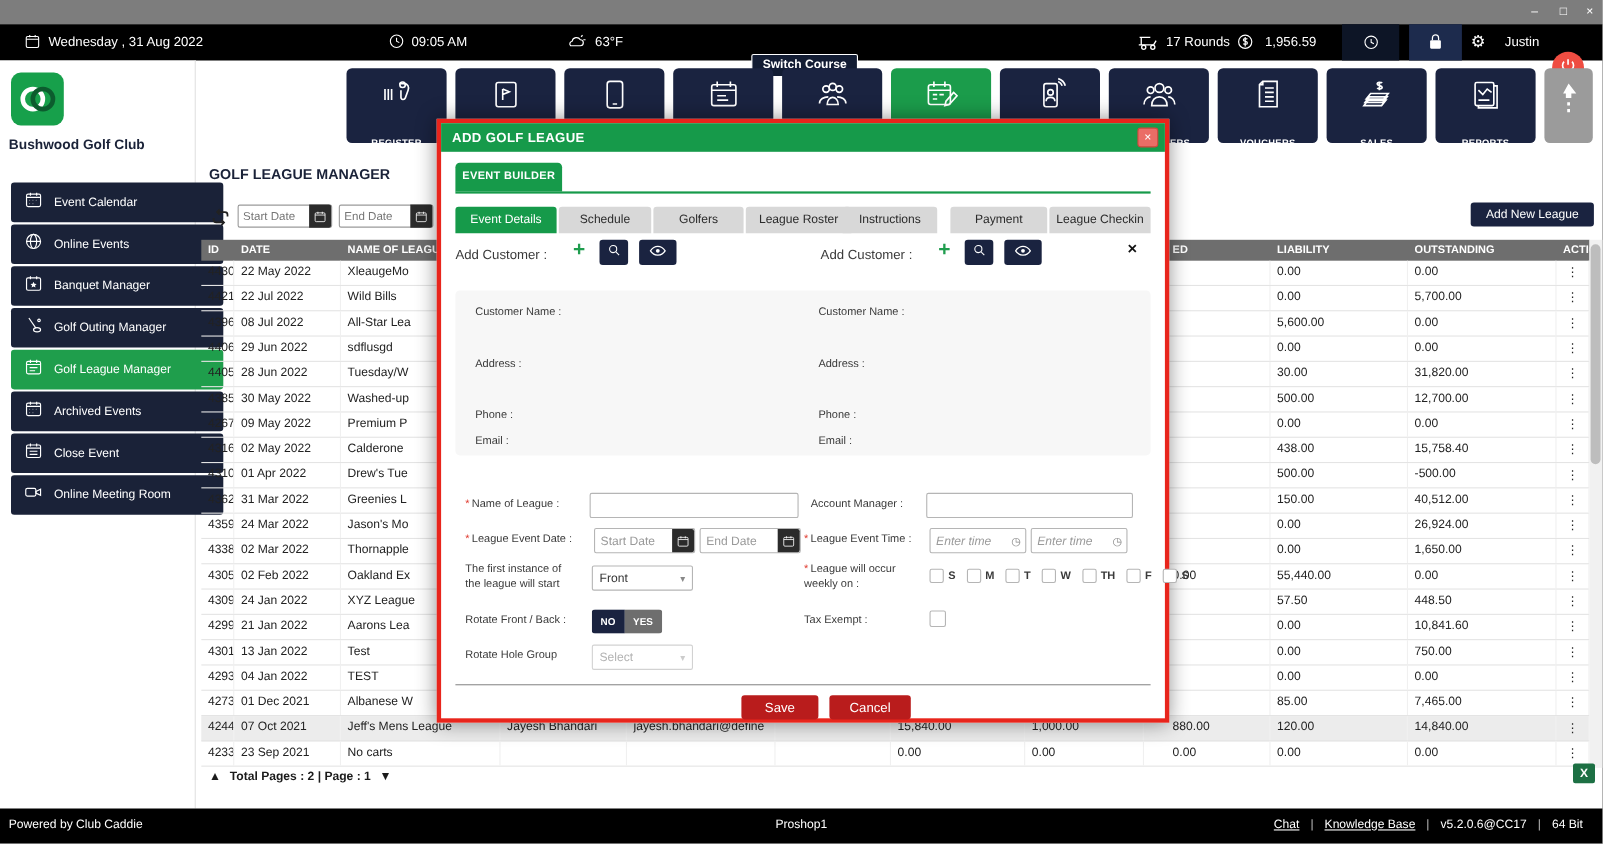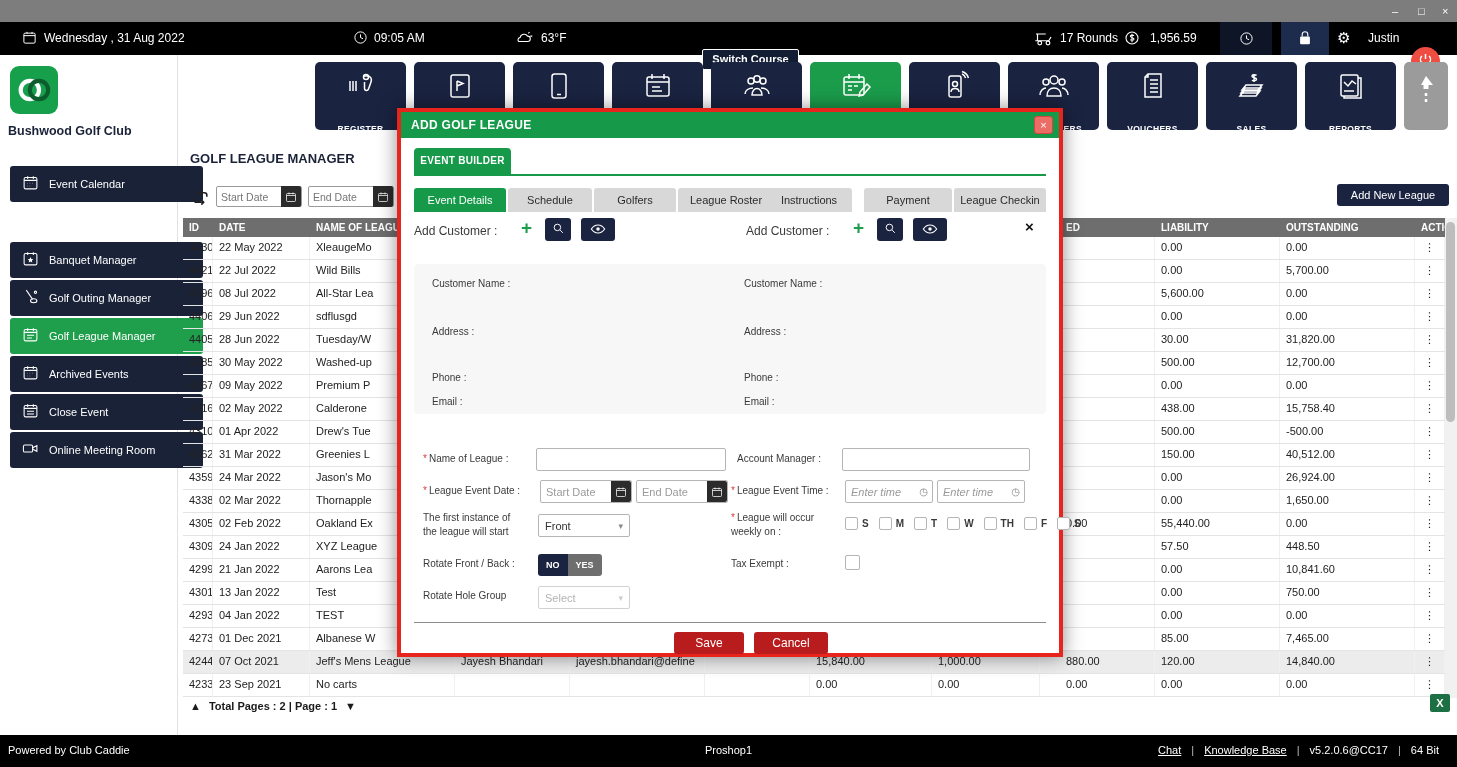--- a/index.html
+++ b/index.html
@@ -6,21 +6,21 @@
   body{background:#333}
   #canvas{position:relative;width:1457px;height:767px;background:#fff;overflow:hidden}
   .abs{position:absolute}
   
   .titlebar{left:0;top:0;width:1457px;height:22px;background:#7d7d7d;color:#fff}
   .winbtn{top:3px;font-size:11px;color:#fff;cursor:default;line-height:16px}
   
   .topbar{left:0;top:22px;width:1457px;height:33px;background:#000;color:#fff}
   .topbar .txt{font-size:12px;color:#fff;top:9px}
   .mini svg{stroke:#fff;fill:none;stroke-width:1.6}
-  .switch-btn{left:702px;top:27px;width:97px;height:21px;background:#121c33;border:1px solid #fff;color:#fff;
+  .switch-btn{left:683px;top:27px;width:97px;height:21px;background:#121c33;border:1px solid #fff;color:#fff;
     font-size:11px;font-weight:bold;text-align:center;line-height:19px;border-radius:2px}
   .tile-sm{background:#0d1526}
   .tile-sm2{background:#1d2b4d}
   .power{left:1411px;top:25px;width:29px;height:29px;border-radius:50%;background:#ef4d42;display:flex;align-items:center;justify-content:center}
   
   .leftpanel{left:0;top:55px;width:178px;height:680px;background:#fff;border-right:1px solid #e2e2e2}
   .logo{left:10px;top:66px;width:48px;height:48px;background:#17a04b;border-radius:9px;display:flex;align-items:center;justify-content:center}
   .clubname{left:8px;top:124px;font-size:12.5px;font-weight:bold;color:#1a2238}
   
   .tile{top:62px;width:91px;height:68px;background:#1a2340;border-radius:5px;color:#fff;text-align:center}
@@ -274,20 +274,28 @@
         </svg></span>
   </div>
 
   <div class="abs side-item" style="top:166px">
     <span><svg width="17" height="17" viewBox="0 0 24 24">
           <rect x="3" y="5" width="18" height="16" rx="2"></rect>
           <path d="M3 9h18M8 3v4M16 3v4M7 13h.5M11 13h.5M15 13h.5M7 17h.5M11 17h.5"></path>
         </svg></span>
     <span class="lbl">Event Calendar</span>
   </div>
+  <div class="abs side-item" style="top:204px">
+    <span><svg width="17" height="17" viewBox="0 0 24 24">
+          <circle cx="12" cy="12" r="9"></circle>
+          <ellipse cx="12" cy="12" rx="4" ry="9"></ellipse>
+          <path d="M3 12h18"></path>
+        </svg></span>
+    <span class="lbl">Online Events</span>
+  </div>
   <div class="abs side-item" style="top:242px">
     <span><svg width="17" height="17" viewBox="0 0 24 24">
           <rect x="3" y="5" width="18" height="16" rx="2"></rect>
           <path d="M8 3v4M16 3v4"></path>
           <path d="M12 10l1.2 2.6 2.8.3-2.1 1.9.6 2.8-2.5-1.5-2.5 1.5.6-2.8-2.1-1.9 2.8-.3z" fill="#fff" stroke="none"></path>
         </svg></span>
     <span class="lbl">Banquet Manager</span>
   </div>
   <div class="abs side-item" style="top:280px">
     <span><svg width="17" height="17" viewBox="0 0 24 24">

